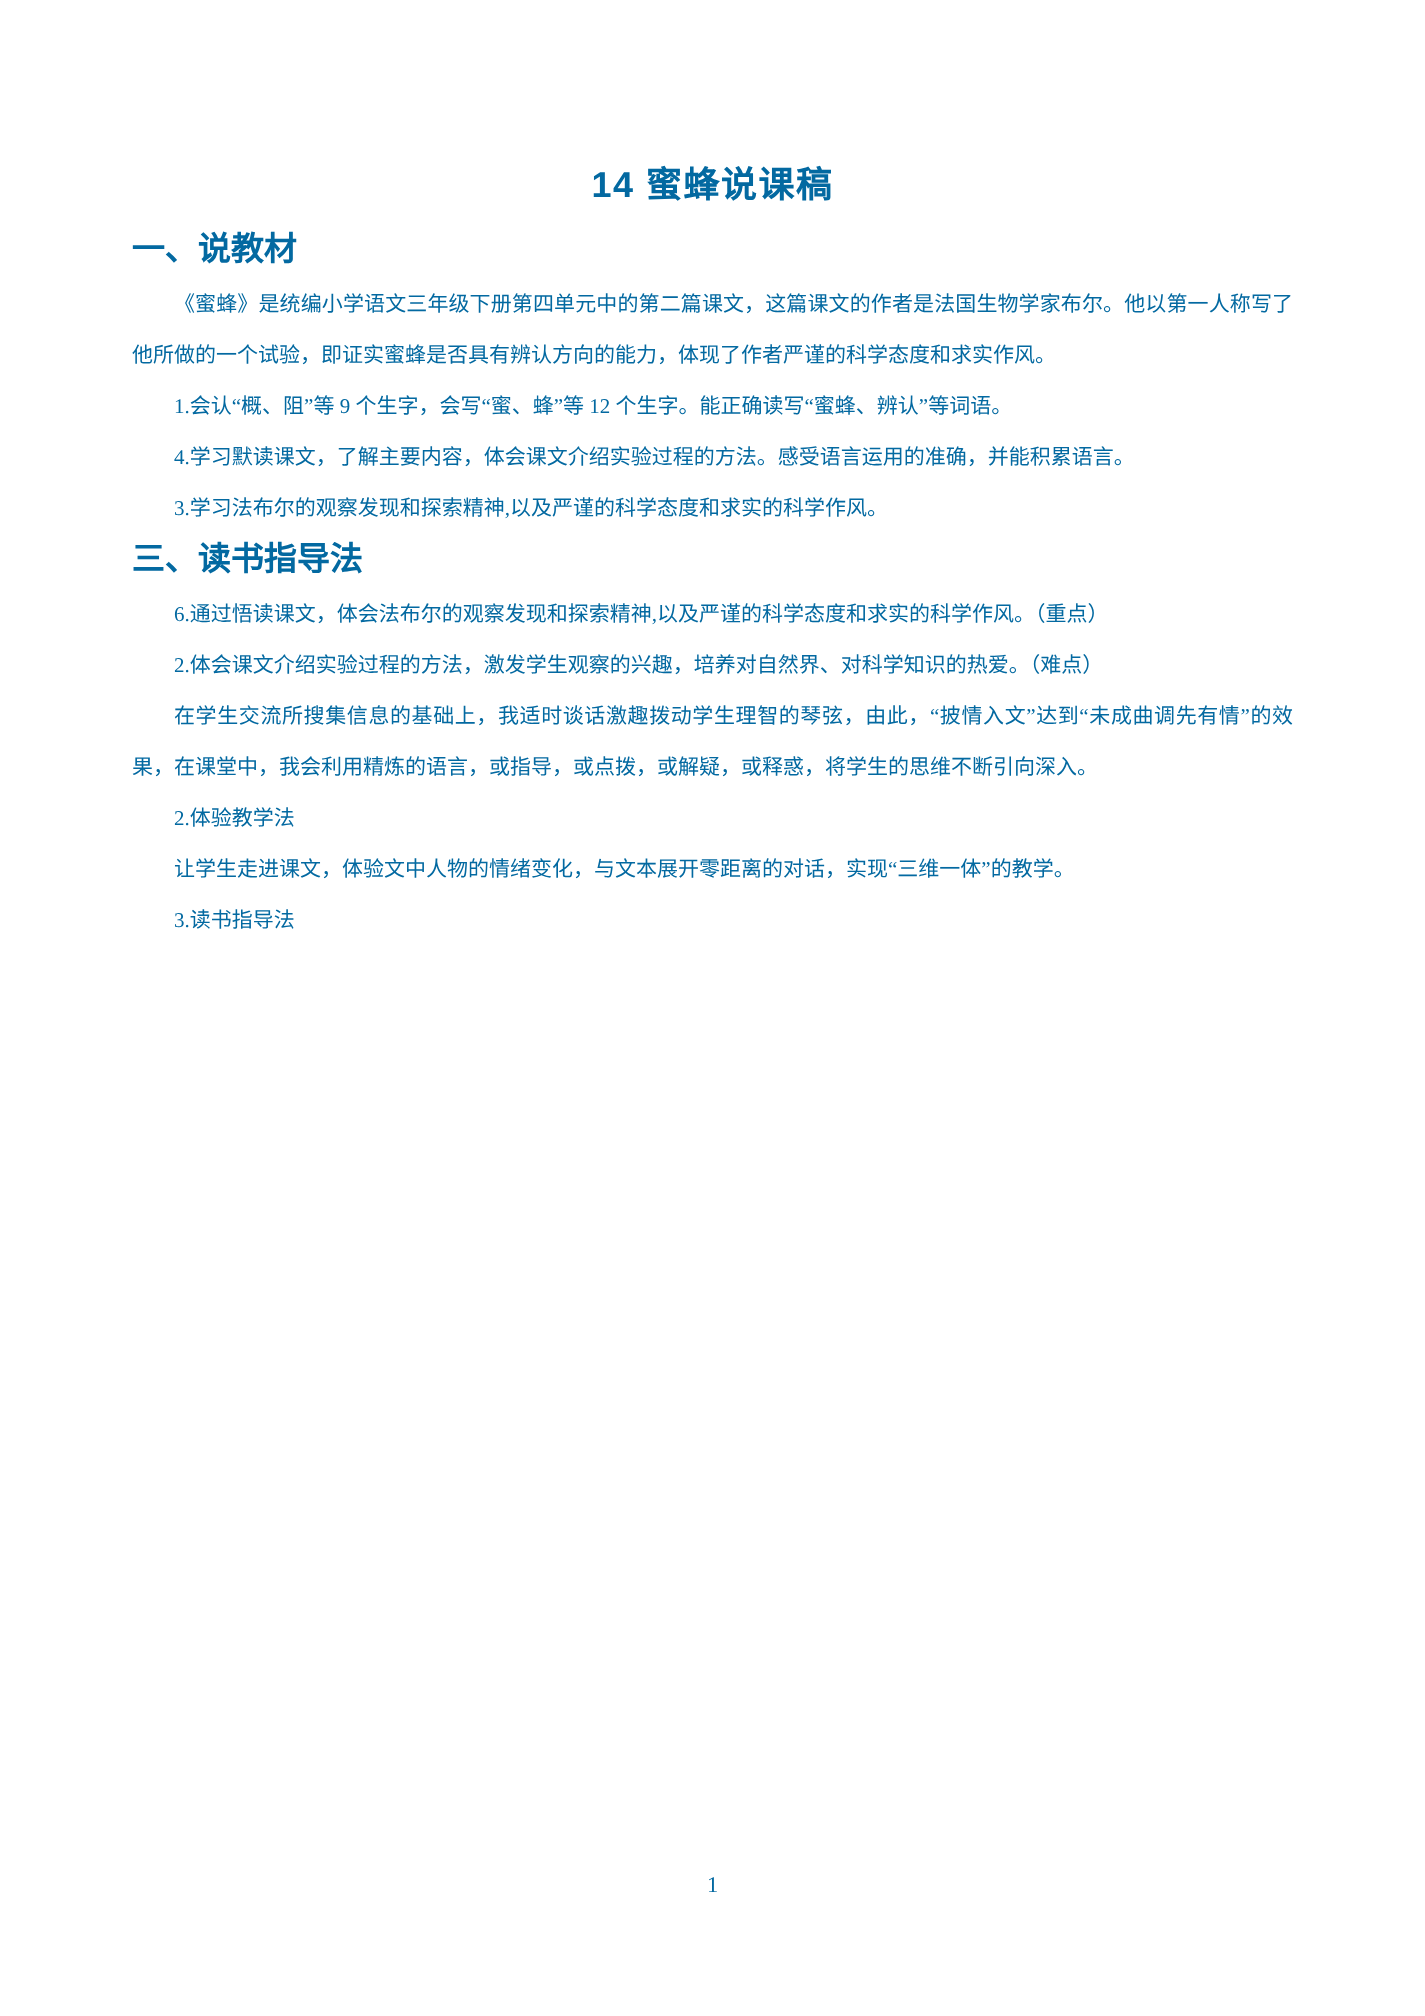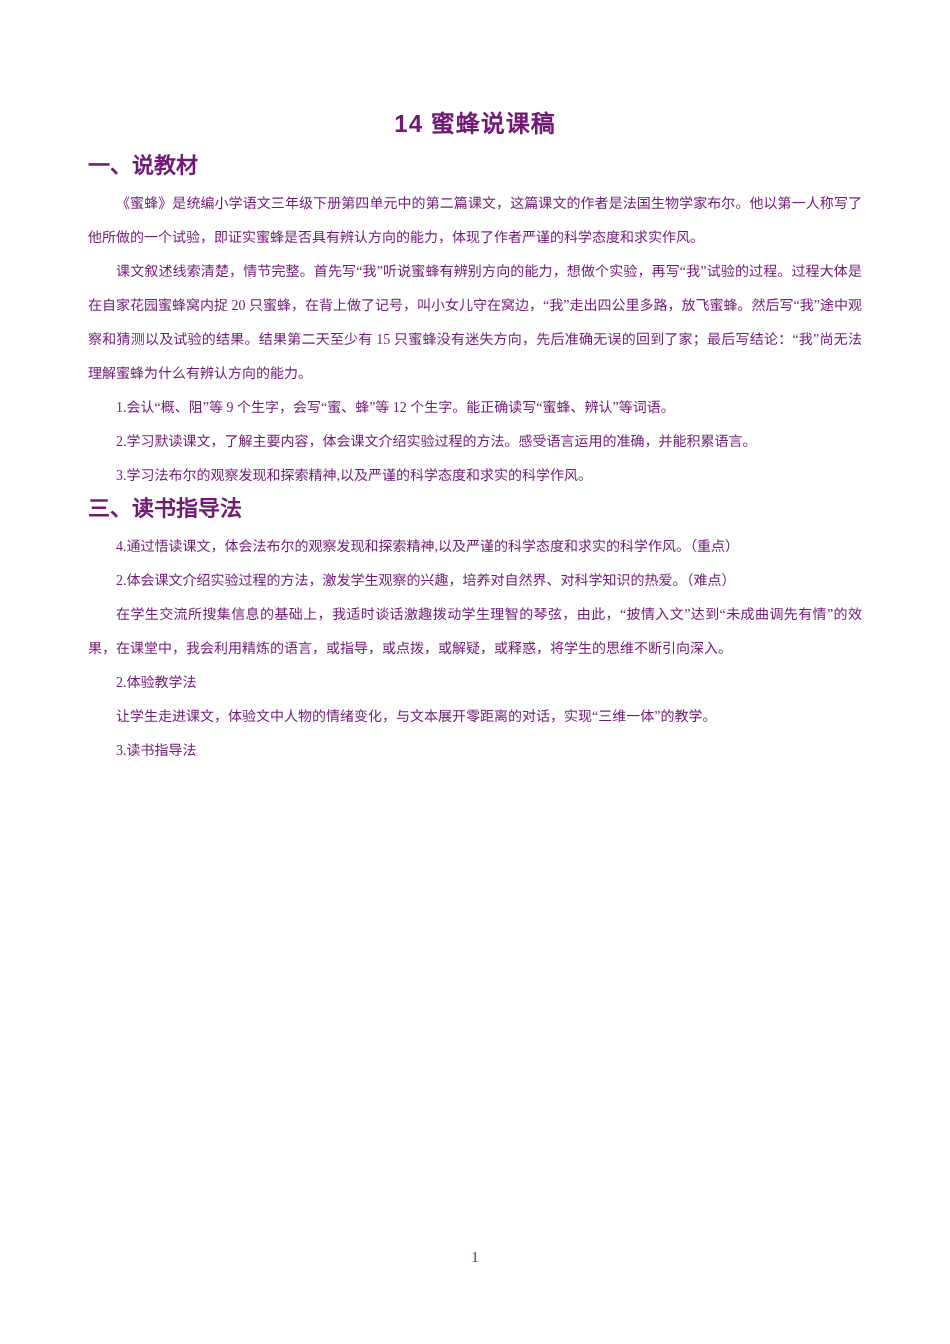--- a/index.html
+++ b/index.html
@@ -5,21 +5,21 @@
   html, body {
     margin: 0;
     padding: 0;
     background: #ffffff;
   }
   .page {
     position: relative;
     width: 950px;
     height: 1344px;
     background: #ffffff;
-    color: #701a75;
+    color: #0369a1;
     overflow: hidden;
     margin: 0 auto;
   }
   .content {
     position: absolute;
     top: 106px;
     left: 88px;
     width: 774px;
   }
   .doc-title {
@@ -63,32 +63,31 @@
 <body>
 
 <div class="page">
   <div class="content">
 
     <h1 class="doc-title">14 蜜蜂说课稿</h1>
 
     <section>
       <h2 class="sec-heading">一、说教材</h2>
       <p class="para">《蜜蜂》是统编小学语文三年级下册第四单元中的第二篇课文，这篇课文的作者是法国生物学家布尔。他以第一人称写了他所做的一个试验，即证实蜜蜂是否具有辨认方向的能力，体现了作者严谨的科学态度和求实作风。</p>
-      <p class="para">课文叙述线索清楚，情节完整。首先写“我”听说蜜蜂有辨别方向的能力，想做个实验，再写“我”试验的过程。过程大体是在自家花园蜜蜂窝内捉 20 只蜜蜂，在背上做了记号，叫小女儿守在窝边，“我”走出四公里多路，放飞蜜蜂。然后写“我”途中观察和猜测以及试验的结果。结果第二天至少有 15 只蜜蜂没有迷失方向，先后准确无误的回到了家；最后写结论：“我”尚无法理解蜜蜂为什么有辨认方向的能力。</p>
     </section>
 
     <section>
       <p class="para">1.会认“概、阻”等 9 个生字，会写“蜜、蜂”等 12 个生字。能正确读写“蜜蜂、辨认”等词语。</p>
-      <p class="para">2.学习默读课文，了解主要内容，体会课文介绍实验过程的方法。感受语言运用的准确，并能积累语言。</p>
+      <p class="para">4.学习默读课文，了解主要内容，体会课文介绍实验过程的方法。感受语言运用的准确，并能积累语言。</p>
       <p class="para">3.学习法布尔的观察发现和探索精神,以及严谨的科学态度和求实的科学作风。</p>
     </section>
 
     <section>
       <h2 class="sec-heading">三、读书指导法</h2>
-      <p class="para">4.通过悟读课文，体会法布尔的观察发现和探索精神,以及严谨的科学态度和求实的科学作风。（重点）</p>
+      <p class="para">6.通过悟读课文，体会法布尔的观察发现和探索精神,以及严谨的科学态度和求实的科学作风。（重点）</p>
       <p class="para">2.体会课文介绍实验过程的方法，激发学生观察的兴趣，培养对自然界、对科学知识的热爱。（难点）</p>
     </section>
 
     <section>
       <p class="para">在学生交流所搜集信息的基础上，我适时谈话激趣拨动学生理智的琴弦，由此，“披情入文”达到“未成曲调先有情”的效果，在课堂中，我会利用精炼的语言，或指导，或点拨，或解疑，或释惑，将学生的思维不断引向深入。</p>
       <p class="para">2.体验教学法</p>
       <p class="para">让学生走进课文，体验文中人物的情绪变化，与文本展开零距离的对话，实现“三维一体”的教学。</p>
       <p class="para">3.读书指导法</p>
     </section>
 

